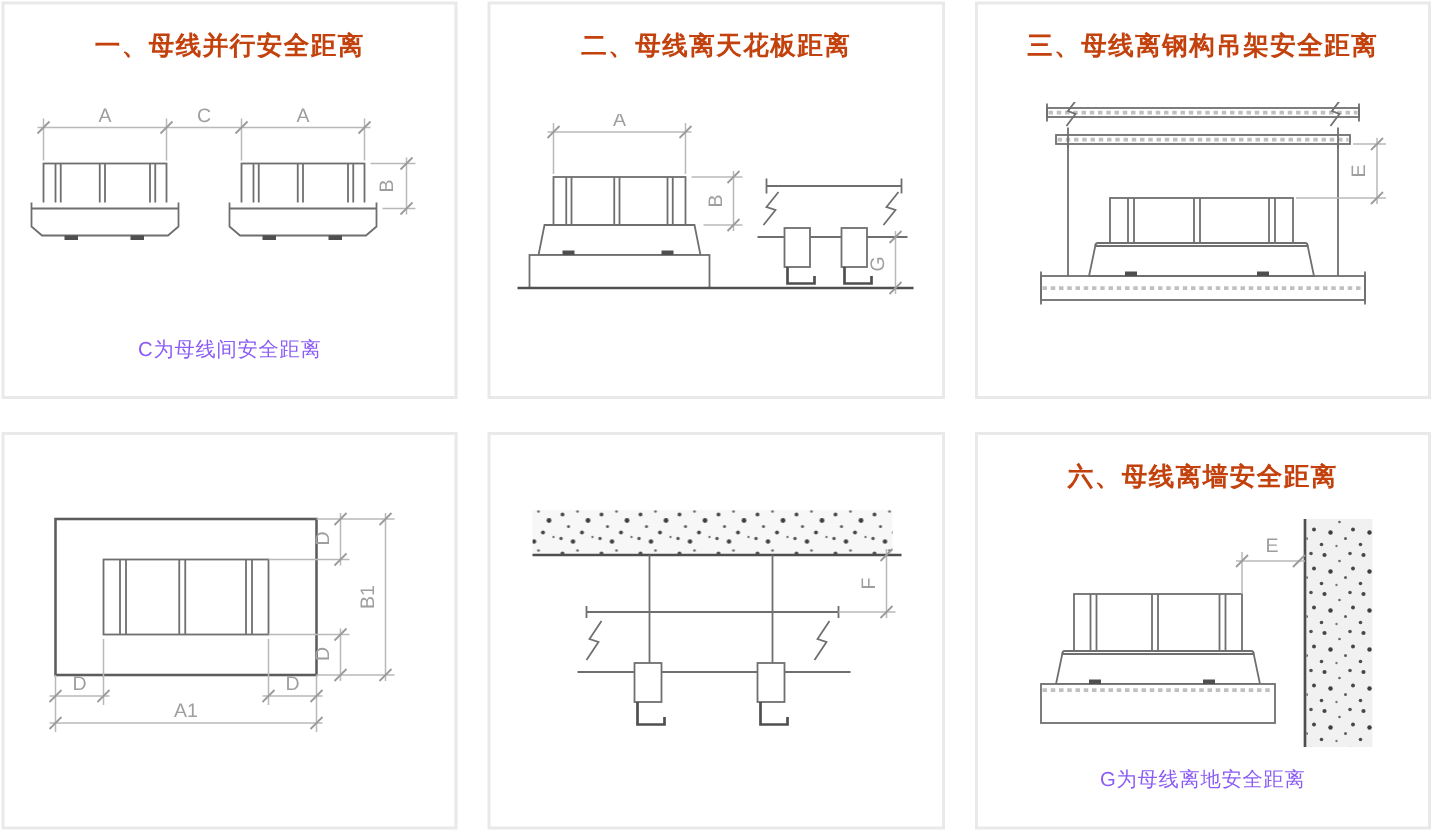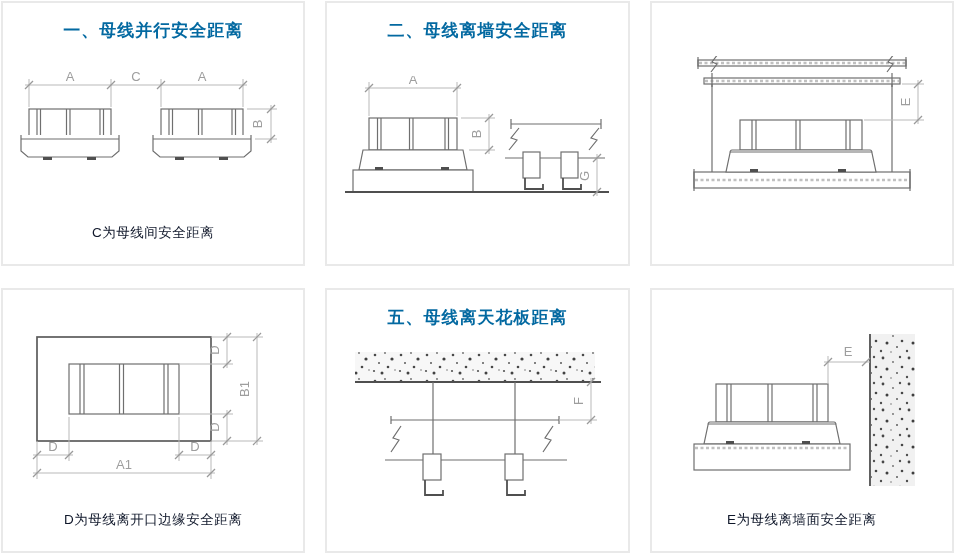--- a/index.html
+++ b/index.html
@@ -8,26 +8,26 @@
     box-sizing:border-box;width:955px;height:554px;padding:1px;
     display:grid;grid-template-columns:repeat(3,1fr);grid-template-rows:1fr 1fr;
     gap:22px 20px;background:#ffffff;
   }
   .panel{
     box-sizing:border-box;border:2px solid #e9e9e9;background:#ffffff;
     display:flex;flex-direction:column;align-items:center;
     padding:16px 8px 22px;overflow:hidden;
   }
   .panel-title{
-    margin:0;font-size:17px;font-weight:700;color:#0369a1;
+    margin:0;font-size:17px;font-weight:700;color:#c2410c;
     letter-spacing:1px;line-height:24px;text-align:center;
   }
   .diagram{flex:1;display:flex;align-items:center;justify-content:center;width:100%;}
   .panel-caption{
-    margin:0;font-size:13.5px;color:#0f172a;letter-spacing:0.5px;text-align:center;
+    margin:0;font-size:13.5px;color:#8b5cf6;letter-spacing:0.5px;text-align:center;
   }
   svg{display:block;}
   svg text{font-family:"Liberation Sans","DejaVu Sans",sans-serif;font-size:13px;fill:#9e9e9e;}
   .obj{stroke:#6f6f6f;stroke-width:1.2;fill:none;}
   .objf{stroke:#6f6f6f;stroke-width:1.2;fill:#ffffff;}
   .dark{stroke:#4f4f4f;stroke-width:1.8;fill:none;}
   .dim{stroke:#b9b9b9;stroke-width:1;fill:none;}
   .tick{stroke:#9a9a9a;stroke-width:1.2;}
   .hatch{stroke:#c0c0c0;stroke-width:2.5;stroke-dasharray:3 2.5;fill:none;}
   .foot{fill:#4f4f4f;stroke:none;}
@@ -92,21 +92,21 @@
           <line class="tick" x1="252" y1="42" x2="260" y2="34"></line>
           <line class="tick" x1="252" y1="72" x2="260" y2="64"></line>
           <text transform="rotate(-90 247 53)" x="247" y="53" text-anchor="middle">B</text>
         </g>
       </svg>
     </div>
     <p class="panel-caption">C为母线间安全距离</p>
   </section>
 
   <section class="panel">
-    <h2 class="panel-title">二、母线离墙安全距离</h2>
+    <h2 class="panel-title">二、母线离天花板距离</h2>
     <div class="diagram">
       <svg width="276" height="134" viewBox="0 0 276 134">
 
         <g>
           <line class="dim" x1="30" y1="6" x2="30" y2="40"></line>
           <line class="dim" x1="118" y1="6" x2="118" y2="40"></line>
           <line class="dim" x1="26" y1="12" x2="122" y2="12"></line>
           <line class="tick" x1="26" y1="16" x2="34" y2="8"></line>
           <line class="tick" x1="114" y1="16" x2="122" y2="8"></line>
           <text x="74" y="8" text-anchor="middle">A</text>
@@ -155,20 +155,21 @@
           <line class="dim" x1="258" y1="78" x2="258" y2="120"></line>
           <line class="tick" x1="254" y1="86" x2="262" y2="78"></line>
           <line class="tick" x1="254" y1="120" x2="262" y2="112"></line>
           <text transform="rotate(-90 250 100)" x="250" y="100" text-anchor="middle">G</text>
         </g>
       </svg>
     </div>
   </section>
 
   <section class="panel">
+    <h2 class="panel-title">三、母线离钢构吊架安全距离</h2>
     <div class="diagram">
       <svg width="252" height="150" viewBox="0 0 252 150">
 
         <g>
           <rect class="obj" x="22" y="4" width="208" height="6"></rect>
           <line class="hatch" x1="23" y1="7" x2="229" y2="7"></line>
           <line class="obj" x1="22" y1="1" x2="22" y2="13"></line>
           <line class="obj" x1="230" y1="1" x2="230" y2="13"></line>
           <polyline class="obj" points="42,-2 36,6 41,8 35,16"></polyline>
           <polyline class="obj" points="218,-2 212,6 217,8 211,16"></polyline>
@@ -268,25 +269,23 @@
           <text x="174" y="124" text-anchor="middle">D</text>
         </g>
         <g>
           <line class="dim" x1="12" y1="146" x2="194" y2="146"></line>
           <line class="tick" x1="12" y1="150" x2="20" y2="142"></line>
           <line class="tick" x1="186" y1="150" x2="194" y2="142"></line>
           <text x="103" y="142" text-anchor="middle">A1</text>
         </g>
       </svg>
     </div>
-    <p class="panel-caption">D为母线离开口边缘安全距离</p>
-  </section>
-
-  <section class="panel">
-    <h2 class="panel-title">五、母线离天花板距离</h2>
+  </section>
+
+  <section class="panel">
     <div class="diagram">
       <svg width="264" height="160" viewBox="0 0 264 160">
         <defs>
           <pattern id="sp5" width="26" height="26" patternUnits="userSpaceOnUse">
             <rect width="26" height="26" fill="#f7f7f7"></rect>
             <circle cx="4" cy="5" r="1.3" fill="#4a4a4a"></circle>
             <circle cx="14" cy="3" r="0.9" fill="#6a6a6a"></circle>
             <circle cx="21" cy="9" r="1.6" fill="#3f3f3f"></circle>
             <circle cx="8" cy="13" r="1.0" fill="#5a5a5a"></circle>
             <circle cx="17" cy="17" r="1.3" fill="#474747"></circle>
@@ -327,20 +326,21 @@
           <line class="dim" x1="246" y1="28" x2="246" y2="74"></line>
           <line class="tick" x1="242" y1="36" x2="250" y2="28"></line>
           <line class="tick" x1="242" y1="74" x2="250" y2="66"></line>
           <text transform="rotate(-90 238 51)" x="238" y="51" text-anchor="middle">F</text>
         </g>
       </svg>
     </div>
   </section>
 
   <section class="panel">
+    <h2 class="panel-title">六、母线离墙安全距离</h2>
     <div class="diagram">
       <svg width="264" height="162" viewBox="0 0 264 162">
         <defs>
           <pattern id="sp6" width="26" height="26" patternUnits="userSpaceOnUse">
             <rect width="26" height="26" fill="#f1f1f1"></rect>
             <circle cx="5" cy="4" r="1.4" fill="#474747"></circle>
             <circle cx="15" cy="8" r="0.9" fill="#6a6a6a"></circle>
             <circle cx="22" cy="3" r="1.2" fill="#515151"></circle>
             <circle cx="9" cy="15" r="1.5" fill="#3f3f3f"></circle>
             <circle cx="19" cy="19" r="1.0" fill="#5c5c5c"></circle>
@@ -373,16 +373,16 @@
 
         <g>
           <line class="dim" x1="158" y1="56" x2="158" y2="28"></line>
           <line class="dim" x1="154" y1="34" x2="200" y2="34"></line>
           <line class="tick" x1="154" y1="38" x2="162" y2="30"></line>
           <line class="tick" x1="192" y1="38" x2="200" y2="30"></line>
           <text x="178" y="28" text-anchor="middle">E</text>
         </g>
       </svg>
     </div>
-    <p class="panel-caption">E为母线离墙面安全距离</p>
+    <p class="panel-caption">G为母线离地安全距离</p>
   </section>
 
 </div>
 
 </body></html>

